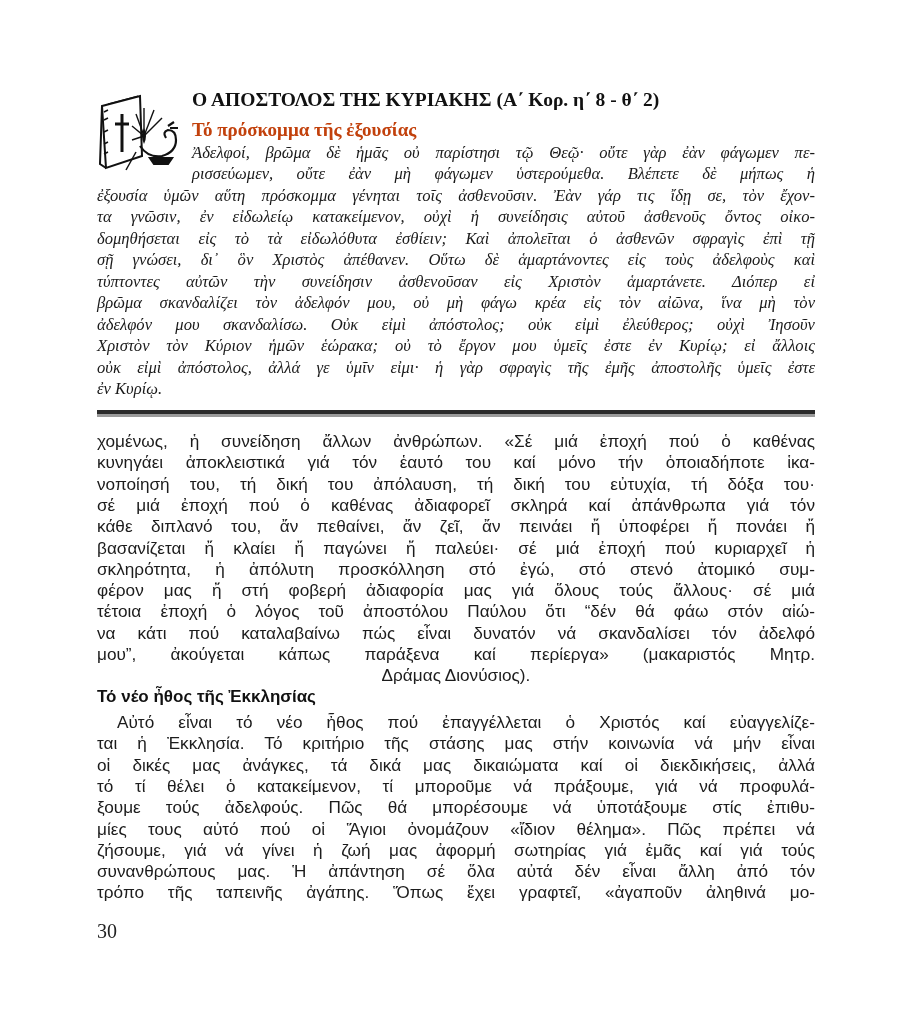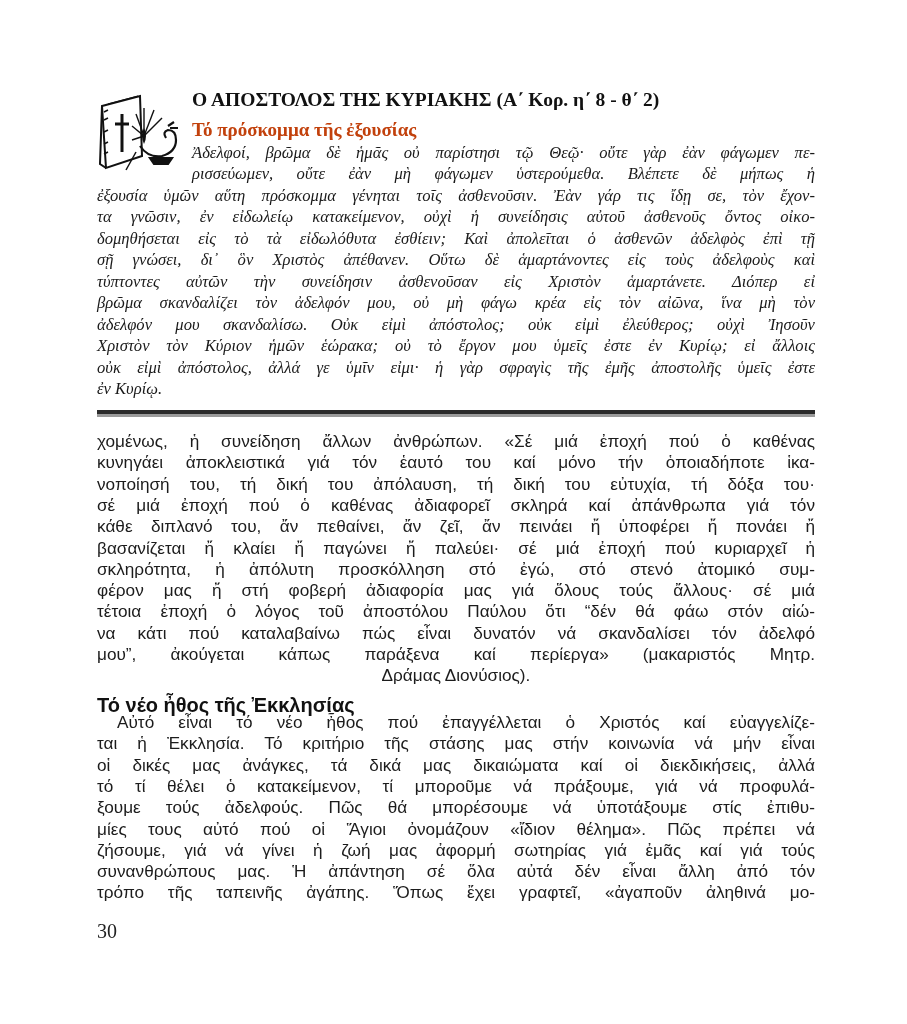--- a/index.html
+++ b/index.html
@@ -10,21 +10,21 @@
   .subtitle { position:absolute; left:192px; top:118px; font-family:"Liberation Serif", serif; font-weight:bold; font-size:19px; line-height:24px; white-space:nowrap; color:#c2410c; }
   .quote { position:absolute; font-family:"Liberation Serif", serif; font-style:italic; font-size:16.6px; line-height:21.4px; color:#1a1a1a; }
   .qline { position:absolute; white-space:nowrap; }
   .qline.j { text-align:justify; text-align-last:justify; }
   .divider { position:absolute; left:97px; top:410px; width:718px; }
   .divider .thick { height:4px; background:#2a2a2a; }
   .divider .thin { height:3px; background:#9a9a9a; }
   .body { position:absolute; left:97px; width:718px; font-family:"Liberation Sans", sans-serif; font-size:17.2px; line-height:21.3px; color:#1c1c1c; }
   .bline { position:absolute; left:0; width:718px; white-space:nowrap; }
   .bline.j { text-align:justify; text-align-last:justify; }
-  .section-heading { position:absolute; left:97px; top:686px; font-family:"Liberation Sans", sans-serif; font-weight:bold; font-size:20px; line-height:22px; color:#111; white-space:nowrap;margin-top:8px; }
+  .section-heading { position:absolute; left:97px; top:686px; font-family:"Liberation Sans", sans-serif; font-weight:bold; font-size:17px; line-height:22px; color:#111; white-space:nowrap; }
   .page-number { position:absolute; left:97px; top:920px; font-family:"Liberation Serif", serif; font-size:20px; color:#222; }
 </style>
 </head>
 <body>
 
 <div class="page">
 
   <div class="icon-wrap">
     <svg width="92" height="80" viewBox="0 0 92 80" xmlns="http://www.w3.org/2000/svg">
 
@@ -61,21 +61,21 @@
   </div>
 
   <div class="title">Ο ΑΠΟΣΤΟΛΟΣ ΤΗΣ ΚΥΡΙΑΚΗΣ (Α΄ Κορ. η΄ 8 - θ΄ 2)</div>
   <div class="subtitle">Τό πρόσκομμα τῆς ἐξουσίας</div>
 
   <div class="quote">
     <div class="qline j" style="left:192px; top:142px; width:623px;">Ἀδελφοί, βρῶμα δὲ ἡμᾶς οὐ παρίστησι τῷ Θεῷ· οὔτε γὰρ ἐὰν φάγωμεν πε-</div>
     <div class="qline j" style="left:192px; top:163px; width:623px;">ρισσεύωμεν, οὔτε ἐὰν μὴ φάγωμεν ὑστερούμεθα. Βλέπετε δὲ μήπως ἡ</div>
     <div class="qline j" style="left:97px; top:185px; width:718px;">ἐξουσία ὑμῶν αὕτη πρόσκομμα γένηται τοῖς ἀσθενοῦσιν. Ἐὰν γάρ τις ἴδῃ σε, τὸν ἔχον-</div>
     <div class="qline j" style="left:97px; top:206px; width:718px;">τα γνῶσιν, ἐν εἰδωλείῳ κατακείμενον, οὐχὶ ἡ συνείδησις αὐτοῦ ἀσθενοῦς ὄντος οἰκο-</div>
-    <div class="qline j" style="left:97px; top:228px; width:718px;">δομηθήσεται εἰς τὸ τὰ εἰδωλόθυτα ἐσθίειν; Καὶ ἀπολεῖται ὁ ἀσθενῶν ἀδελφὸς ἐπὶ τῇ</div>
+    <div class="qline j" style="left:97px; top:228px; width:718px;">δομηθήσεται εἰς τὸ τὰ εἰδωλόθυτα ἐσθίειν; Καὶ ἀπολεῖται ὁ ἀσθενῶν σφραγὶς ἐπὶ τῇ</div>
     <div class="qline j" style="left:97px; top:249px; width:718px;">σῇ γνώσει, δι᾿ ὃν Χριστὸς ἀπέθανεν. Οὕτω δὲ ἁμαρτάνοντες εἰς τοὺς ἀδελφοὺς καὶ</div>
     <div class="qline j" style="left:97px; top:271px; width:718px;">τύπτοντες αὐτῶν τὴν συνείδησιν ἀσθενοῦσαν εἰς Χριστὸν ἁμαρτάνετε. Διόπερ εἰ</div>
     <div class="qline j" style="left:97px; top:292px; width:718px;">βρῶμα σκανδαλίζει τὸν ἀδελφόν μου, οὐ μὴ φάγω κρέα εἰς τὸν αἰῶνα, ἵνα μὴ τὸν</div>
     <div class="qline j" style="left:97px; top:314px; width:718px;">ἀδελφόν μου σκανδαλίσω. Οὐκ εἰμὶ ἀπόστολος; οὐκ εἰμὶ ἐλεύθερος; οὐχὶ Ἰησοῦν</div>
     <div class="qline j" style="left:97px; top:335px; width:718px;">Χριστὸν τὸν Κύριον ἡμῶν ἑώρακα; οὐ τὸ ἔργον μου ὑμεῖς ἐστε ἐν Κυρίῳ; εἰ ἄλλοις</div>
     <div class="qline j" style="left:97px; top:357px; width:718px;font-family:Liberation Serif, serif;">οὐκ εἰμὶ ἀπόστολος, ἀλλά γε ὑμῖν εἰμι· ἡ γὰρ σφραγὶς τῆς ἐμῆς ἀποστολῆς ὑμεῖς ἐστε</div>
     <div class="qline" style="left:97px; top:378px;">ἐν Κυρίῳ.</div>
   </div>
 
   <div class="divider">

